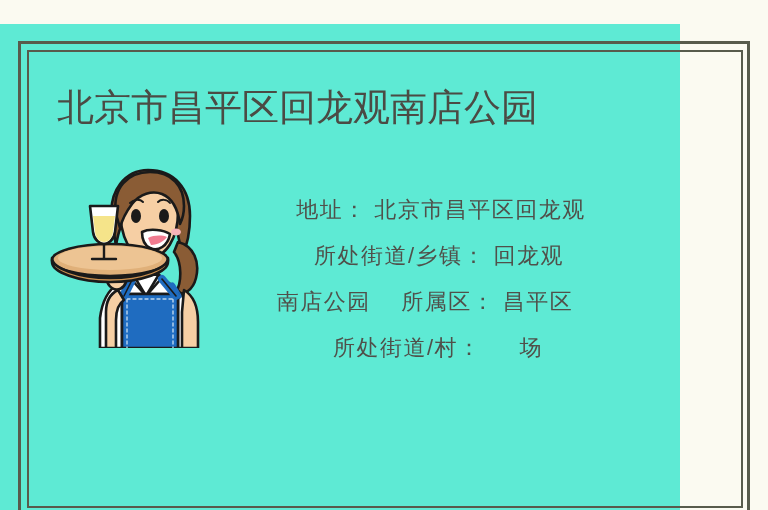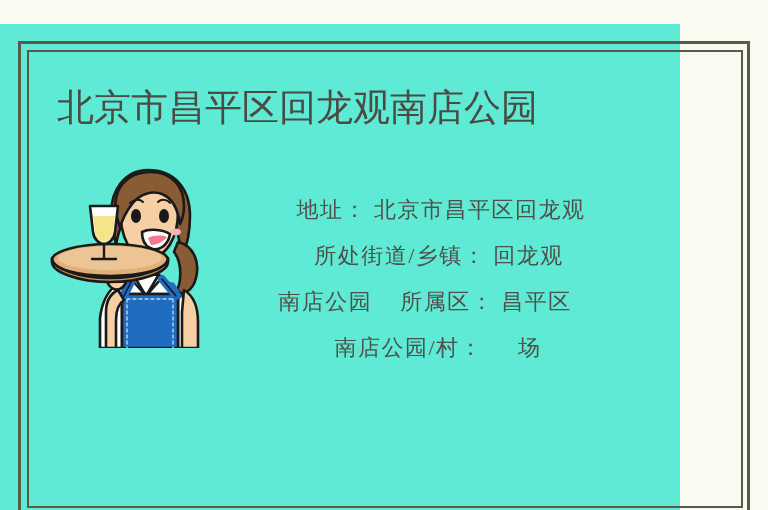--- a/index.html
+++ b/index.html
@@ -69,21 +69,21 @@
     height: 186px;
   }
 
   
   .info-block {
     position: absolute;
     left: 222px;
     top: 163px;
     width: 412px;
     text-align: center;
-    font-family: Liberation Serif, serif;
+    font-family: Liberation Sans, sans-serif;
     font-size: 22px;
     line-height: 46px;
     color: #50504a;
     letter-spacing: 1.5px;
     word-break: break-all;
   }
   .info-line {
     display: block;
     white-space: pre;
   }
@@ -169,16 +169,16 @@
         <path d="M56 82 L56 96" fill="none" stroke-width="2.4"></path>
         <path d="M44 97 L68 97" fill="none" stroke-width="2.4"></path>
       </g>
     </svg>
   </div>
 
   <div class="info-block">
     <span class="info-line l1">地址： 北京市昌平区回龙观</span>
     <span class="info-line l3">所处街道/乡镇： 回龙观</span>
     <span class="info-line l2">南店公园    所属区： 昌平区</span>
-    <span class="info-line l4">南店公园/村：     场</span>
+    <span class="info-line l4">所处街道/村：     场</span>
   </div>
 
 </div>
 
 </body></html>

